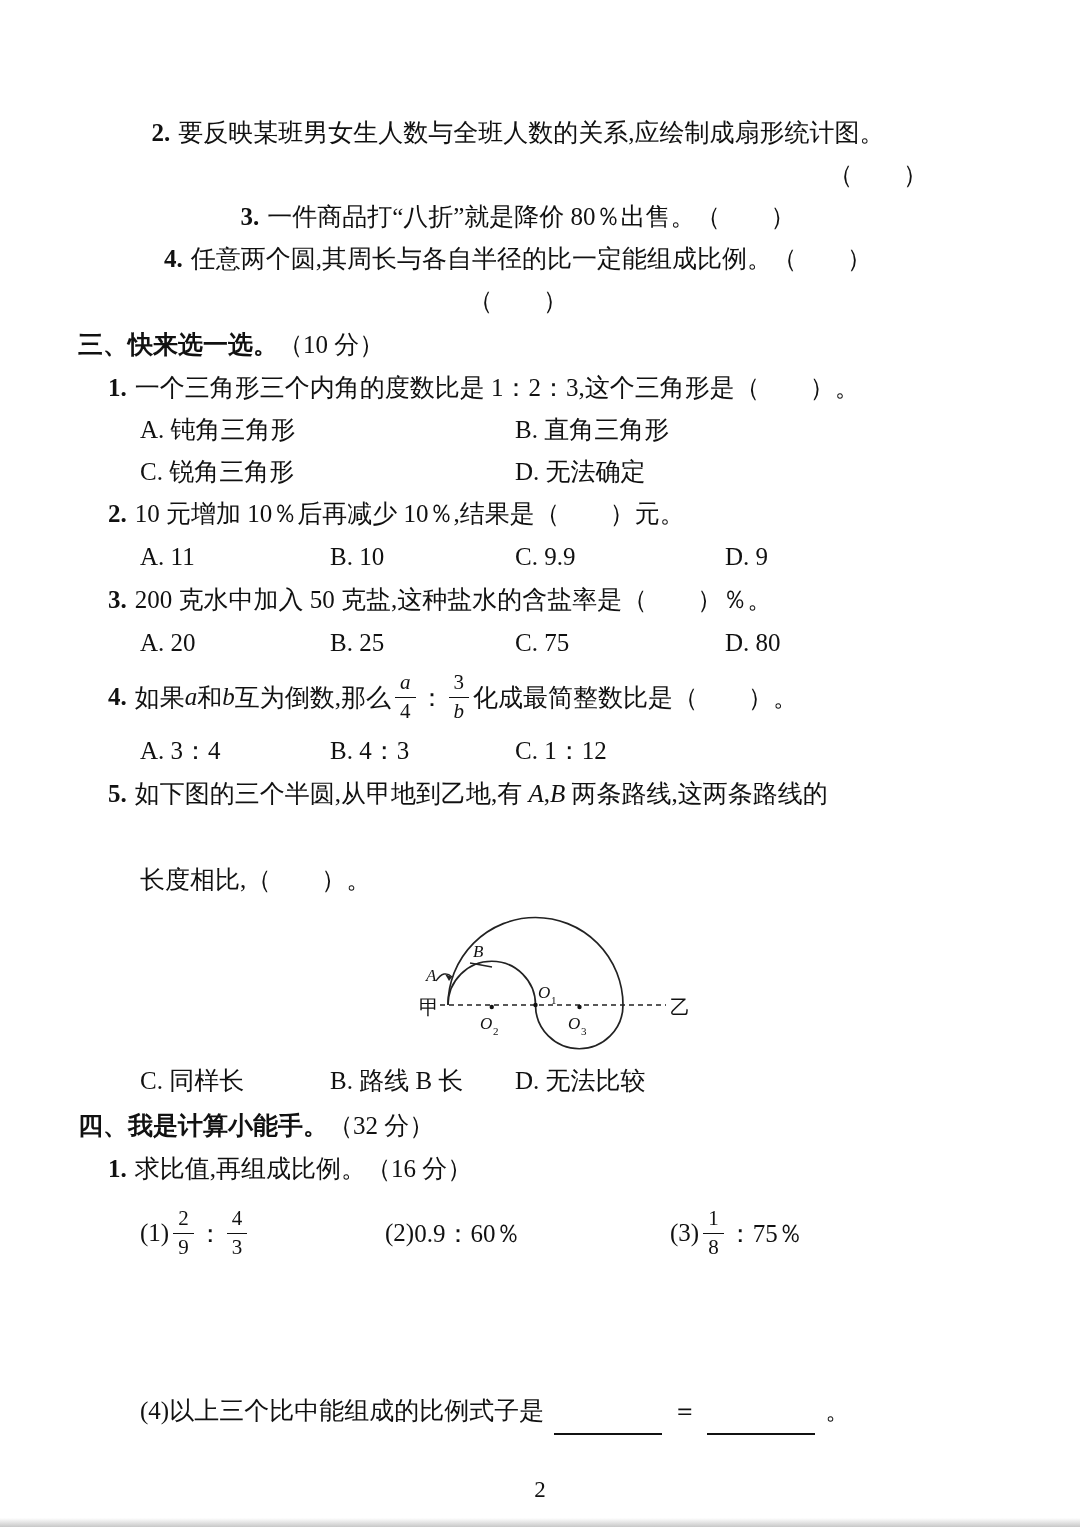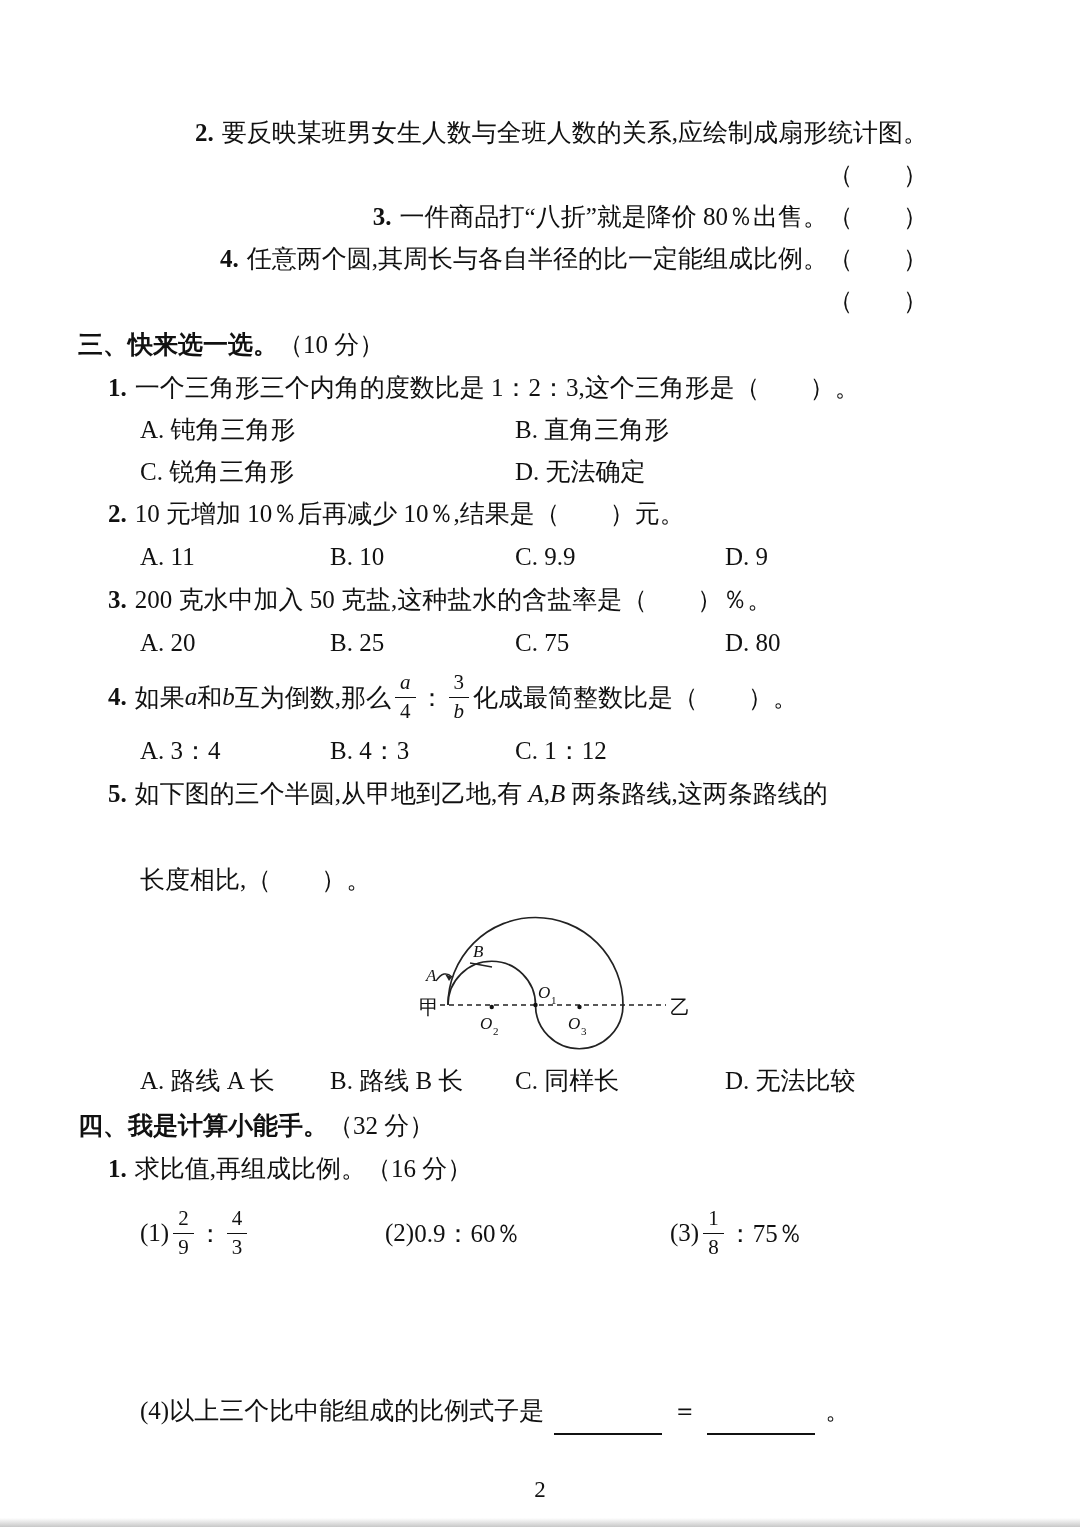--- a/index.html
+++ b/index.html
@@ -9,21 +9,21 @@
     width:1080px; height:1527px;
     margin:0 auto;
     background:#fff;
     color:#111;
     font-family:"Liberation Serif","DejaVu Serif",serif;
     font-size:25px;
     overflow:hidden;
   }
   .content { padding:112px 152px 0 78px; }
 
-  .jline { display:flex; justify-content:flex-end; line-height:42px; padding-left:30px; }
+  .jline { display:flex; justify-content:center; line-height:42px; padding-left:30px; }
   .jnum, .qnum { font-weight:700; margin-right:8px; white-space:nowrap; }
   .bracket-line { text-align:right; line-height:42px; }
   .bracket { white-space:nowrap; }
 
   .sec { line-height:44px; font-weight:700; font-family:"Liberation Sans","DejaVu Sans",sans-serif; }
   .sec .score { font-weight:400; font-family:"Liberation Serif","DejaVu Serif",serif; }
 
   .qline { line-height:42px; padding-left:30px; }
   .qline-frac { display:flex; align-items:center; flex-wrap:wrap; min-height:64px; padding-left:30px; }
   .cont-line { line-height:42px; padding-left:62px;margin-top:44px; }
@@ -169,23 +169,22 @@
         <text x="120" y="93" font-size="17" font-style="italic">O</text>
         <text x="133" y="99" font-size="11">1</text>
         <text x="62" y="124" font-size="17" font-style="italic">O</text>
         <text x="75" y="130" font-size="11">2</text>
         <text x="150" y="124" font-size="17" font-style="italic">O</text>
         <text x="163" y="130" font-size="11">3</text>
       </svg>
     </div>
 
     <div class="opts4">
-      <span>A. 路线 A 长</span>
+      <span>C. 同样长</span>
       <span>B. 路线 B 长</span>
-      <span>C. 同样长</span>
       <span>D. 无法比较</span>
     </div>
 
     <div class="sec">
       <span>四、我是计算小能手。</span><span class="score">（32 分）</span>
     </div>
 
     <div class="qline">
       <span class="qnum">1.</span><span>求比值,再组成比例。（16 分）</span>
     </div>

